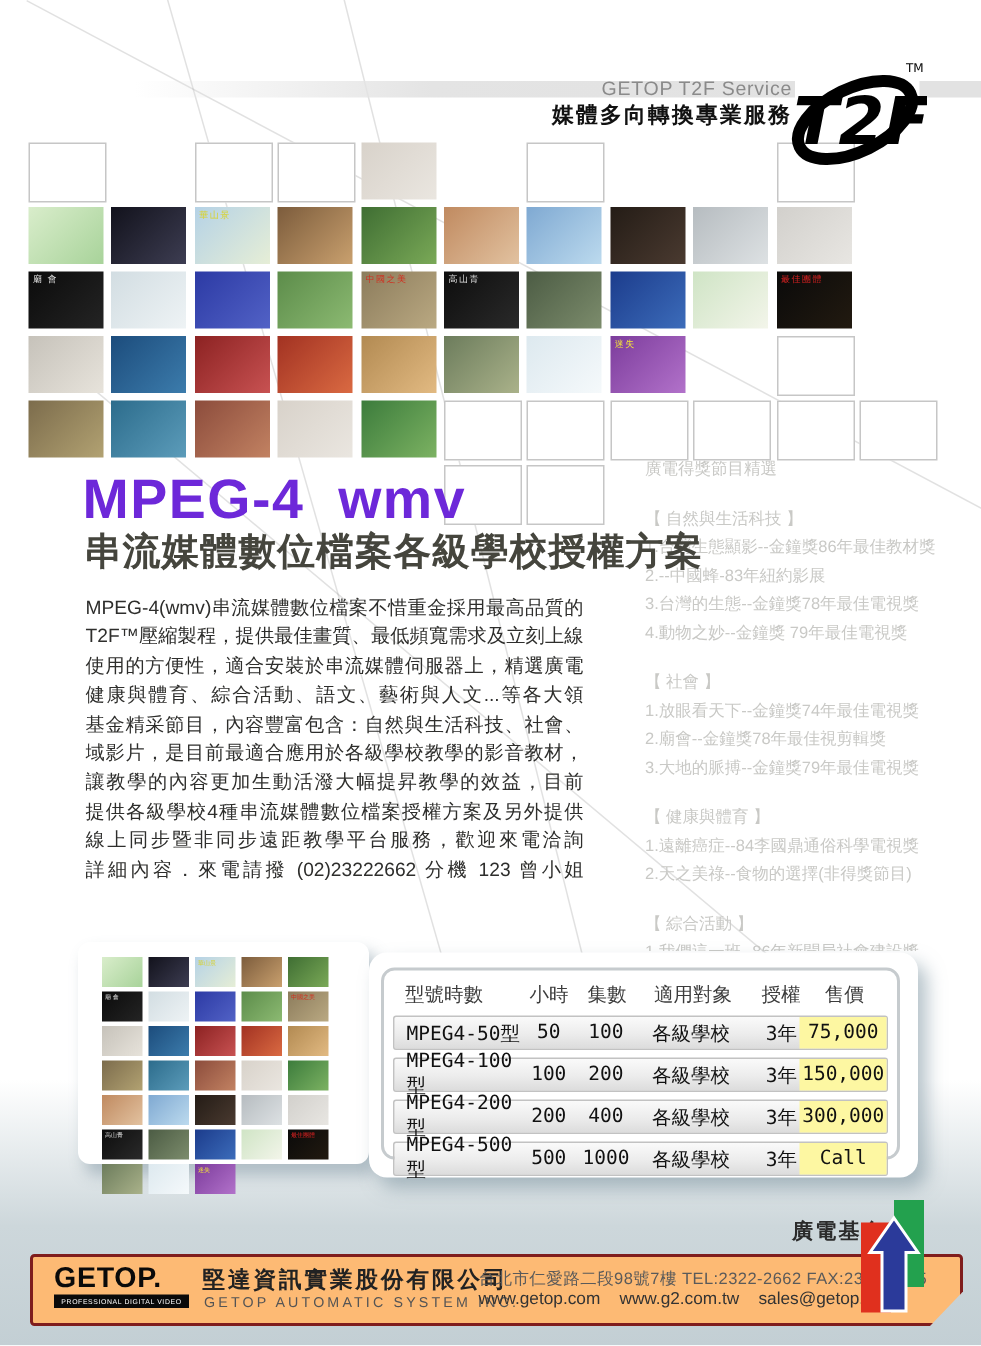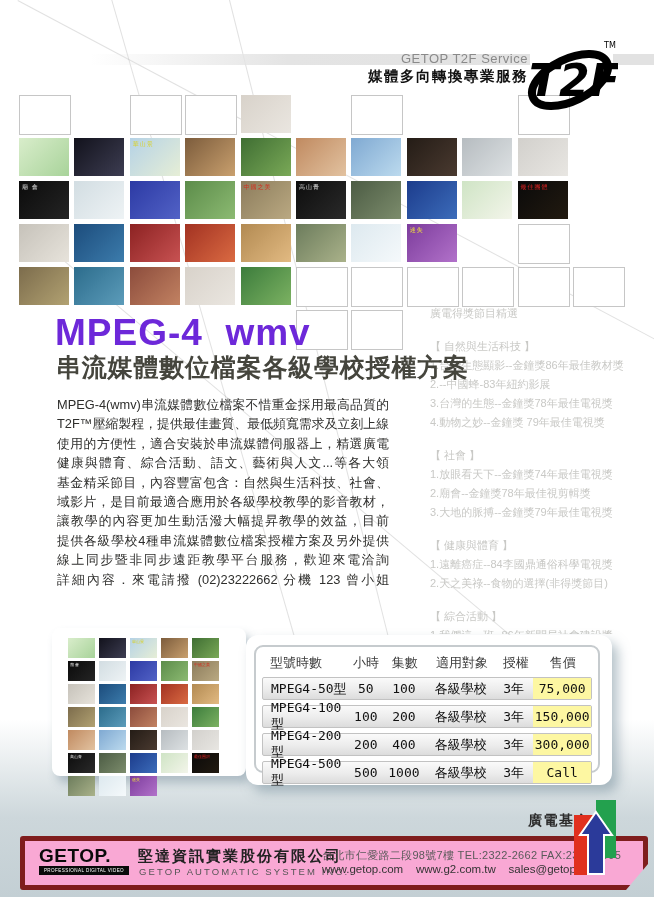--- a/index.html
+++ b/index.html
@@ -49,30 +49,30 @@
   .p-row{display:flex;align-items:center;height:21px;margin:0 6px 5px 0;}
   .p-head{height:20px;margin-bottom:4px;}
   .p-bar{background:linear-gradient(180deg,#fafafa 0%,#ececec 55%,#dcdcdc 100%);
          border:1px solid #c2c2c2;border-radius:2px;}
   .pc{font-family:"DejaVu Sans Mono","Liberation Mono","DejaVu Sans",monospace;font-size:13px;color:#111;}
   .pch{font-family:"Liberation Sans","DejaVu Sans",sans-serif;font-size:13px;color:#3c3c3c;}
   .c-model{width:92px;padding-left:8px;box-sizing:border-box;}
   .c-hours{width:36px;text-align:center;}
   .c-ep{width:46px;text-align:center;}
   .c-target{width:76px;text-align:center;}
-  .c-lic{width:38px;text-align:center;}
+  .c-lic{width:38px;text-align:right;}
   .c-price{width:62px;text-align:center;}
   .price-hl{background:#fdf7a2;height:21px;line-height:21px;margin-left:2px;}
   
   .gbf-label{position:absolute;left:528px;top:812px;font-size:14px;font-weight:bold;color:#2b2b2b;
              letter-spacing:1.5px;z-index:7;}
   .gbf-logo{position:absolute;left:572px;top:800px;z-index:8;}
   
-  .footer-bar{position:absolute;left:20px;top:836px;width:618px;height:44px;background:#f9a8d4;
-              border:5px solid #7f1d1d;border-radius:3px;z-index:6;
+  .footer-bar{position:absolute;left:20px;top:836px;width:618px;height:44px;background:#fdba74;
+              border:2px solid #7f1d1d;border-radius:3px;z-index:6;
               clip-path:polygon(0 0,100% 0,100% 52%,calc(100% - 22px) 100%,0 100%);}
   .f-logo{position:absolute;left:14px;top:5px;}
   .f-logo-text{font-size:19px;font-weight:900;letter-spacing:0.5px;color:#0a0a0a;line-height:19px;
                font-family:"Liberation Sans","DejaVu Sans",sans-serif;}
   .f-logo-bar{margin-top:1px;width:90px;height:9px;background:#0a0a0a;color:#fff;font-size:4.6px;
               line-height:9px;text-align:center;letter-spacing:0.4px;}
   .f-company-zh{position:absolute;left:113px;top:6px;font-size:15px;font-weight:bold;color:#222;letter-spacing:2px;}
   .f-company-en{position:absolute;left:114px;top:25px;font-size:9.5px;color:#555;letter-spacing:2.1px;}
   .f-addr1{position:absolute;left:297px;top:7px;font-size:11px;color:#5a5a5a;letter-spacing:0.3px;}
   .f-addr2{position:absolute;left:297px;top:22px;font-size:11.5px;color:#333;white-space:pre;}

